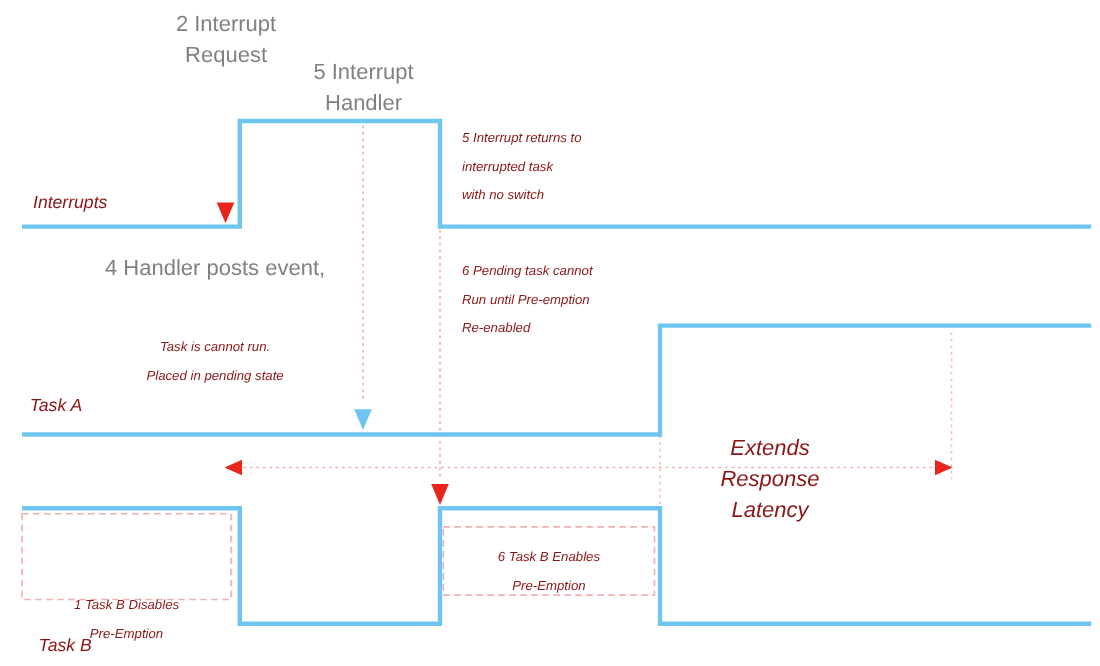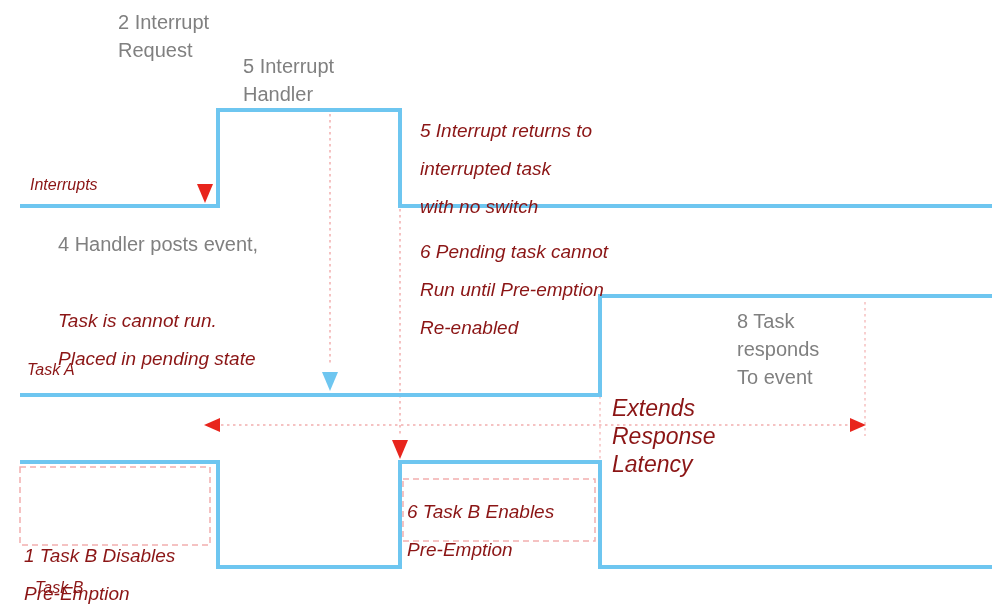--- a/index.html
+++ b/index.html
@@ -7,24 +7,24 @@
   #canvas {
     position: relative;
     width: 1000px;
     height: 605px;
     background: #ffffff;
     overflow: hidden;
   }
   #canvas svg { position: absolute; left: 0; top: 0; }
   .label { position: absolute; white-space: pre-line; }
   .gray  { color: var(--gray, #808080); font-size: 20px; line-height: 28px; }
-  .red   { color: var(--note-red, #8B1515); font-style: italic; font-size: 19px; line-height: 38px; }
+  .red   { color: var(--note-red, #8B1515); font-style: italic; font-size: 12px; line-height: 26px; }
   .lane  { font-size: 16px; line-height: 24px; font-style: italic; }
-  .big   { font-size: 23px; line-height: 28px; }
-  .center{ }
+  .big   { font-size: 20px; line-height: 28px; }
+  .center{ text-align: center; }
   .wave  { fill: none; stroke: var(--wave, #6EC6F0); stroke-width: 4; stroke-linejoin: miter; }
   .guide { fill: none; stroke: var(--guide-pink, #F2AFAF); stroke-width: 1.5; stroke-dasharray: 2.5 3.5; }
   .faint { opacity: 0.8; }
   .dashed-box { fill: none; stroke: var(--guide-pink, #F2AFAF); stroke-width: 1.5; stroke-dasharray: 6 4; }
   .arrow-red  { fill: var(--arrow-red, #E8251D); }
   .arrow-blue { fill: var(--wave, #6EC6F0); }
 </style>
 </head>
 <body>
 
@@ -65,23 +65,20 @@
 Placed in pending state</div>
 
   <div class="label red" style="left:420px; top:112px; width:270px;">5 Interrupt returns to
 interrupted task
 with no switch</div>
 
   <div class="label red" style="left:420px; top:233px; width:280px;">6 Pending task cannot
 Run until Pre-emption
 Re-enabled</div>
 
-  <div class="label gray center" style="left:737px; top:307px; width:150px;">8 Task
-responds
-To event</div>
 
   <div class="label red big center" style="left:612px; top:394px; width:176px;">Extends
 Response
 Latency</div>
 
   <div class="label red center" style="left:24px; top:489px; width:182px;margin-top:48px;">1 Task B Disables
 Pre-Emption</div>
 
   <div class="label red center" style="left:407px; top:493px; width:184px;font-style:italic;">6 Task B Enables
 Pre-Emption</div>

